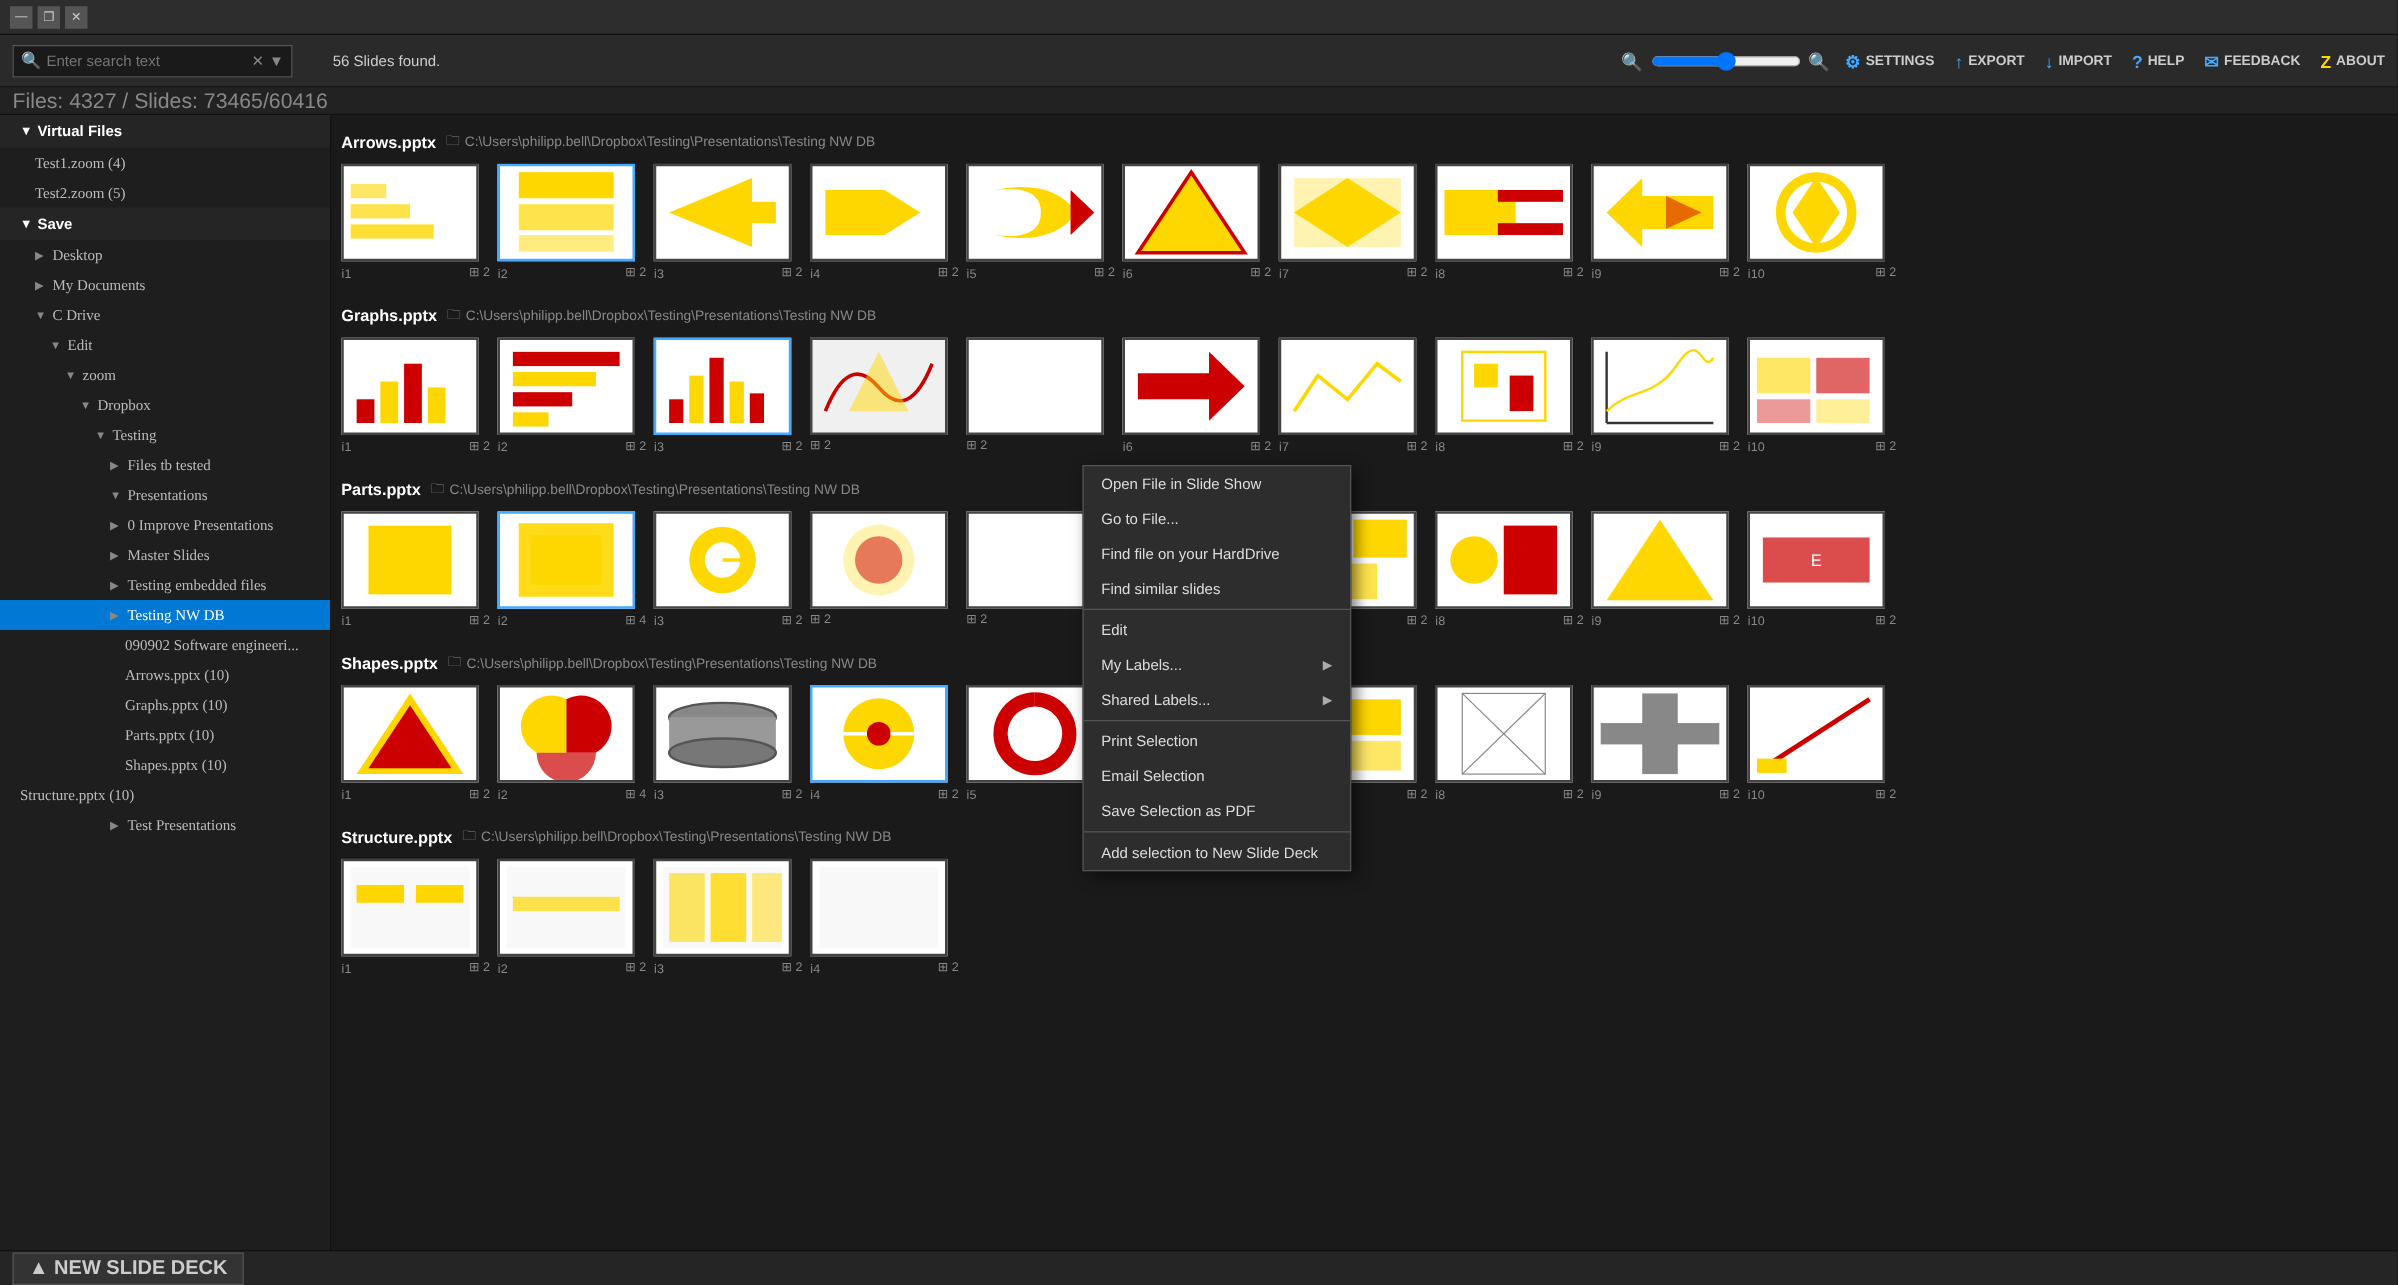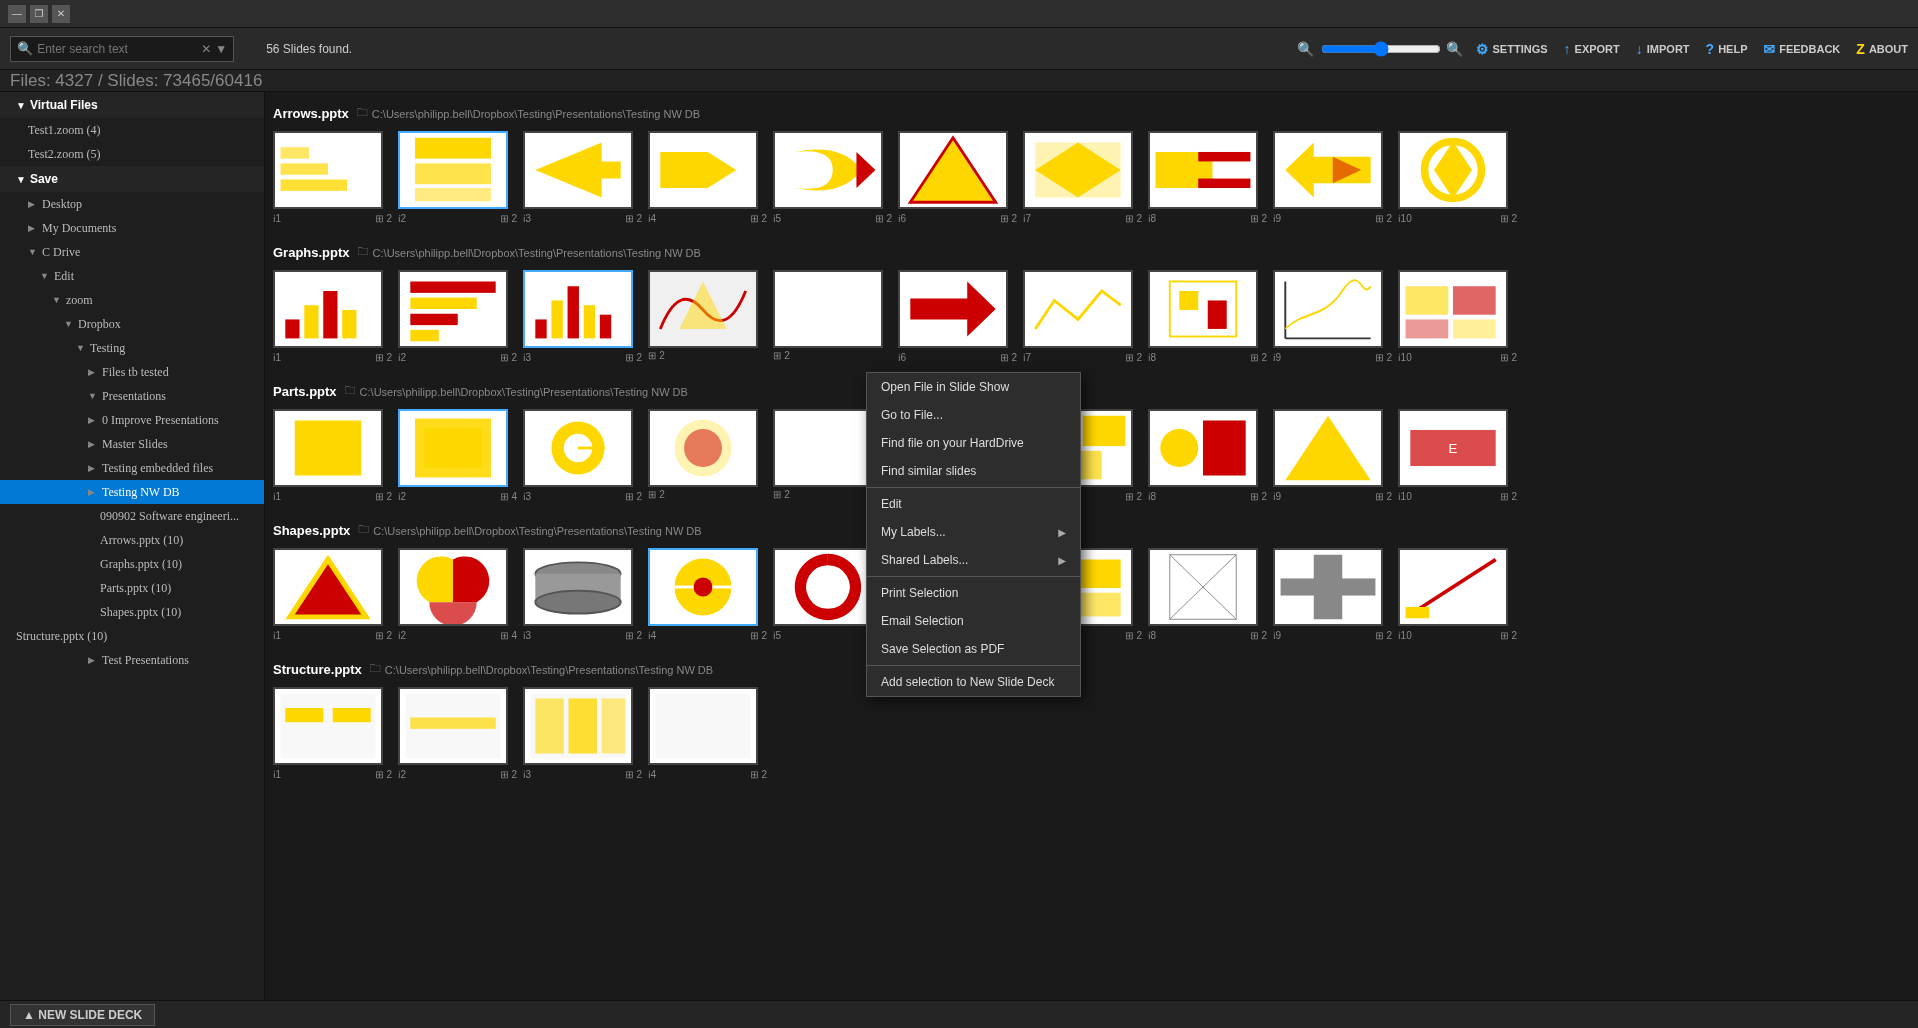--- a/index.html
+++ b/index.html
@@ -259,21 +259,21 @@
       border-top: 1px solid #111;
       flex-shrink: 0;
       gap: 8px;
     }
     .new-slide-deck-btn {
       background: #333;
       border: 1px solid #555;
       color: #ccc;
       padding: 3px 12px;
       cursor: pointer;
-      font-size: 12px;
+      font-size: 16px;
       font-weight: bold;
     }
 
     
     #sidebar::-webkit-scrollbar { width: 10px; }
     #sidebar::-webkit-scrollbar-track { background: #1e1e1e; }
     #sidebar::-webkit-scrollbar-thumb { background: #444; }
     #content::-webkit-scrollbar { width: 10px; }
     #content::-webkit-scrollbar-track { background: #1a1a1a; }
     #content::-webkit-scrollbar-thumb { background: #444; }

